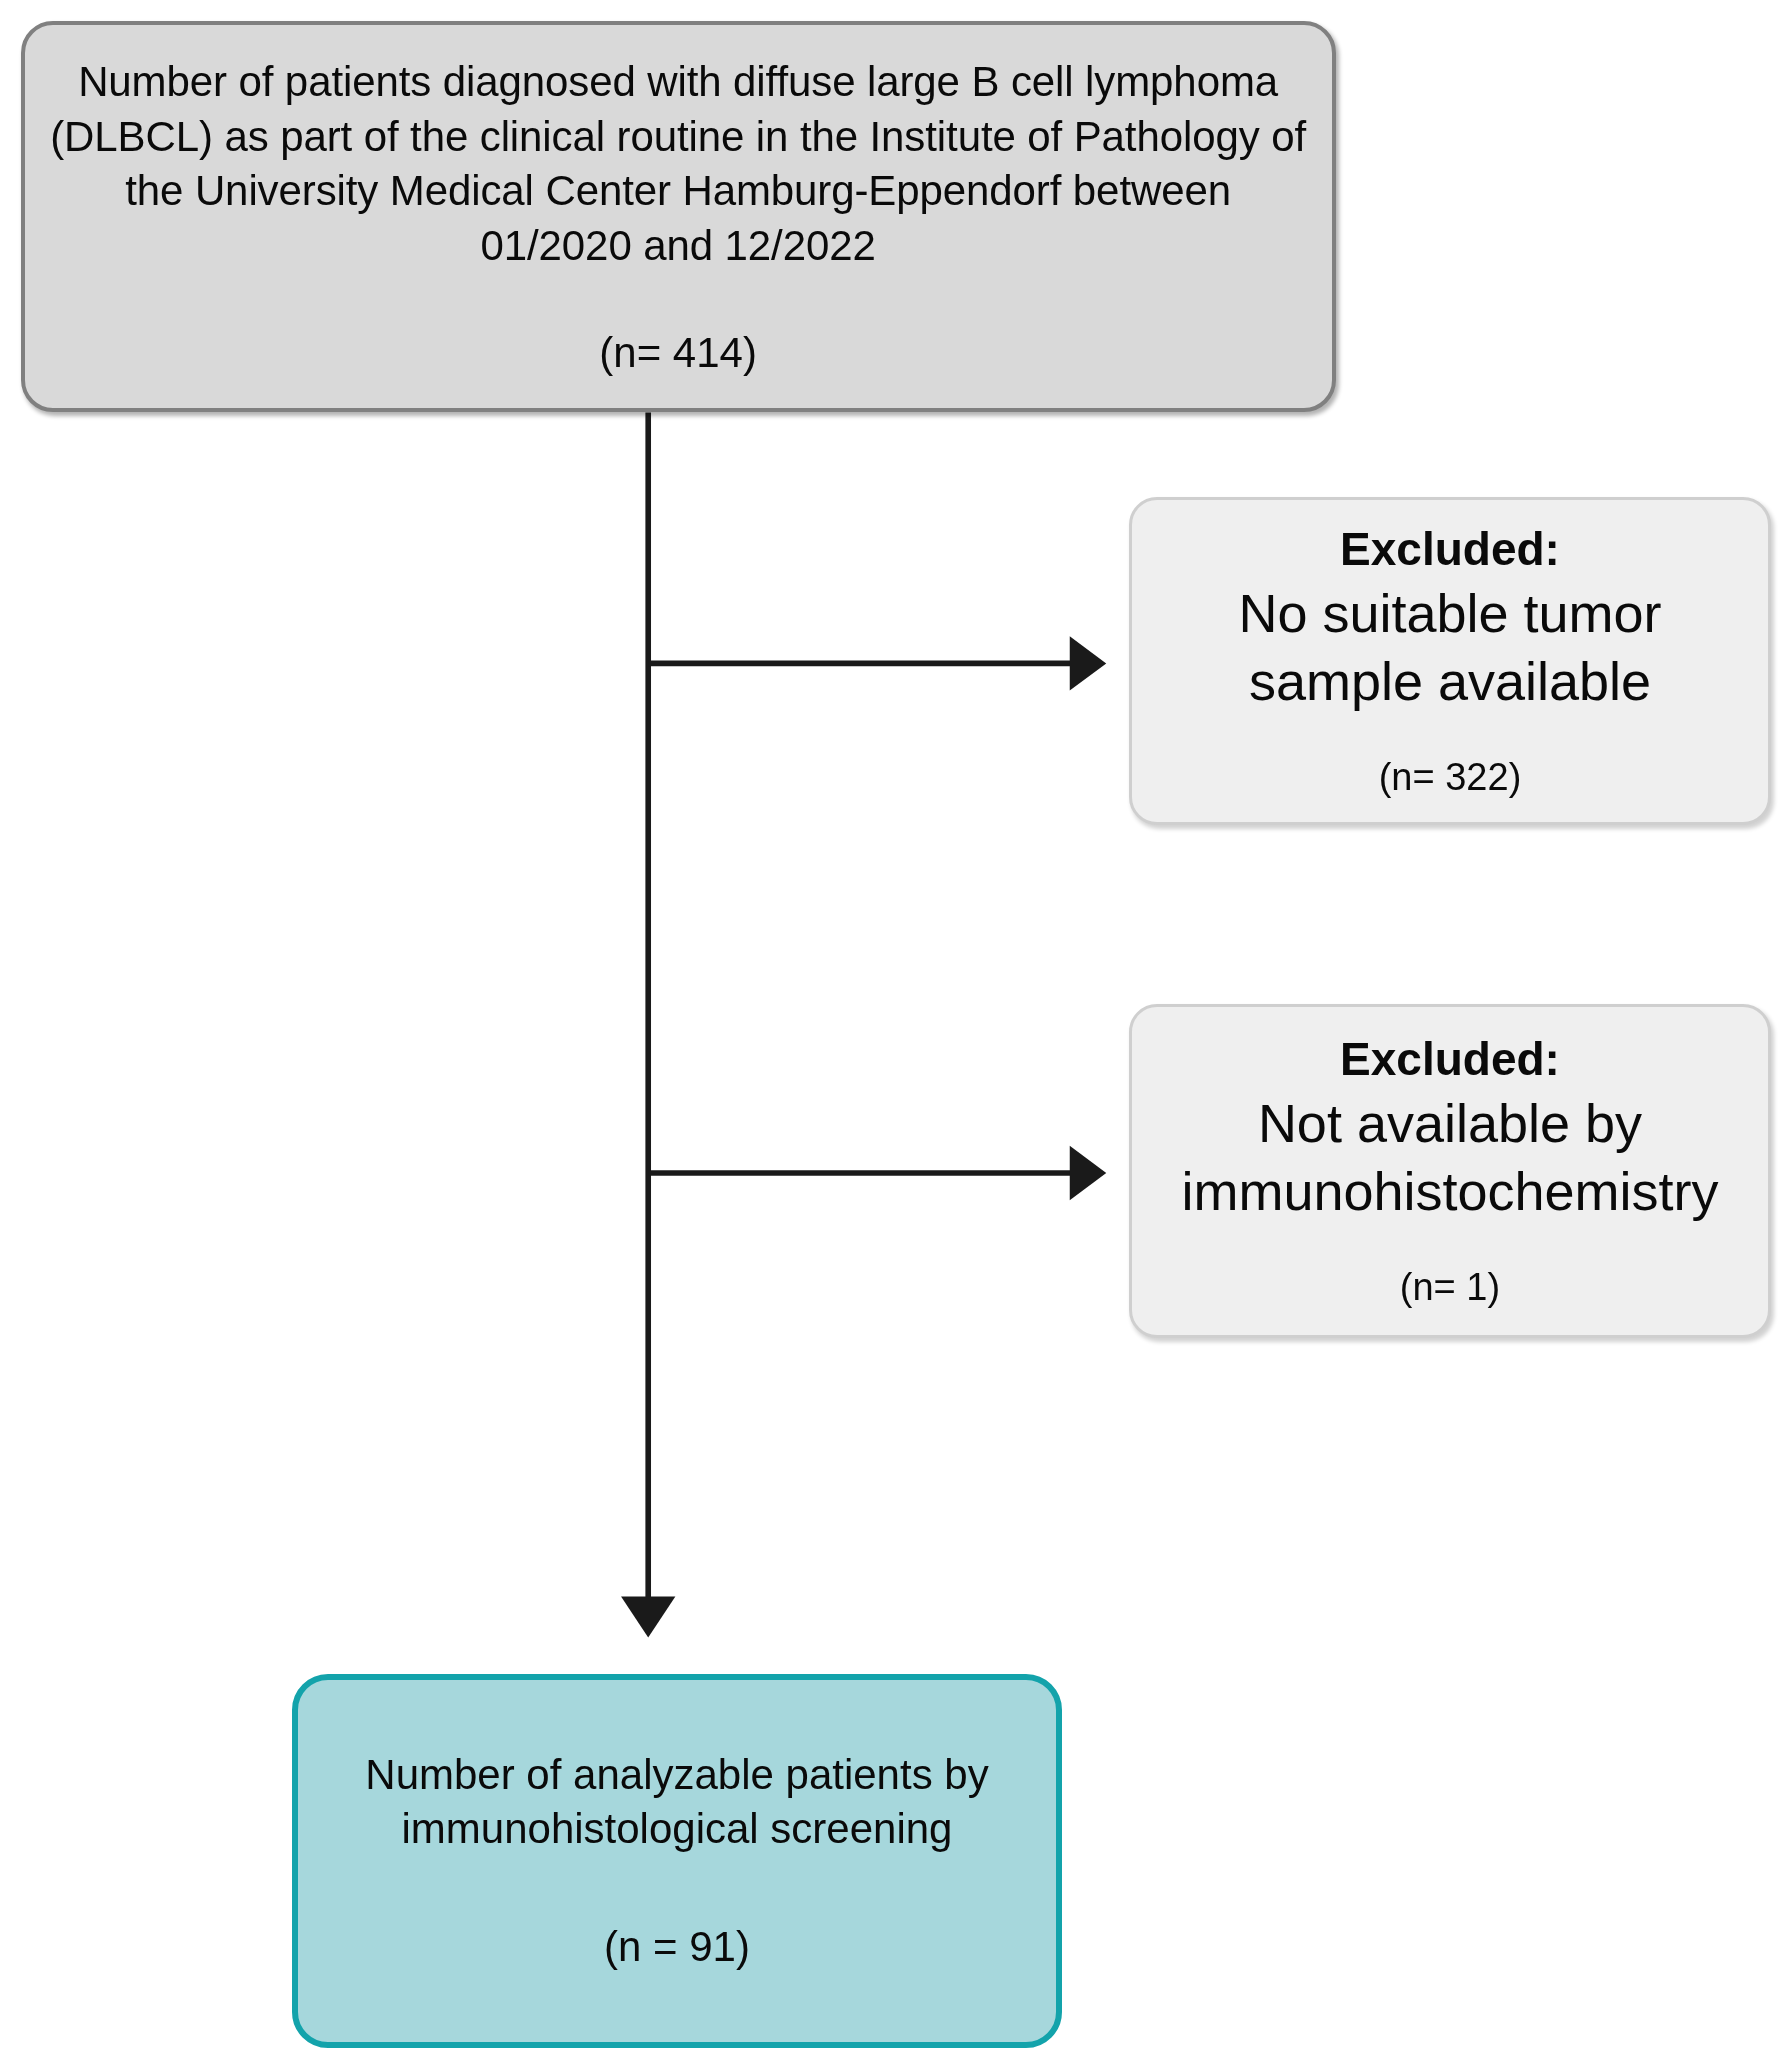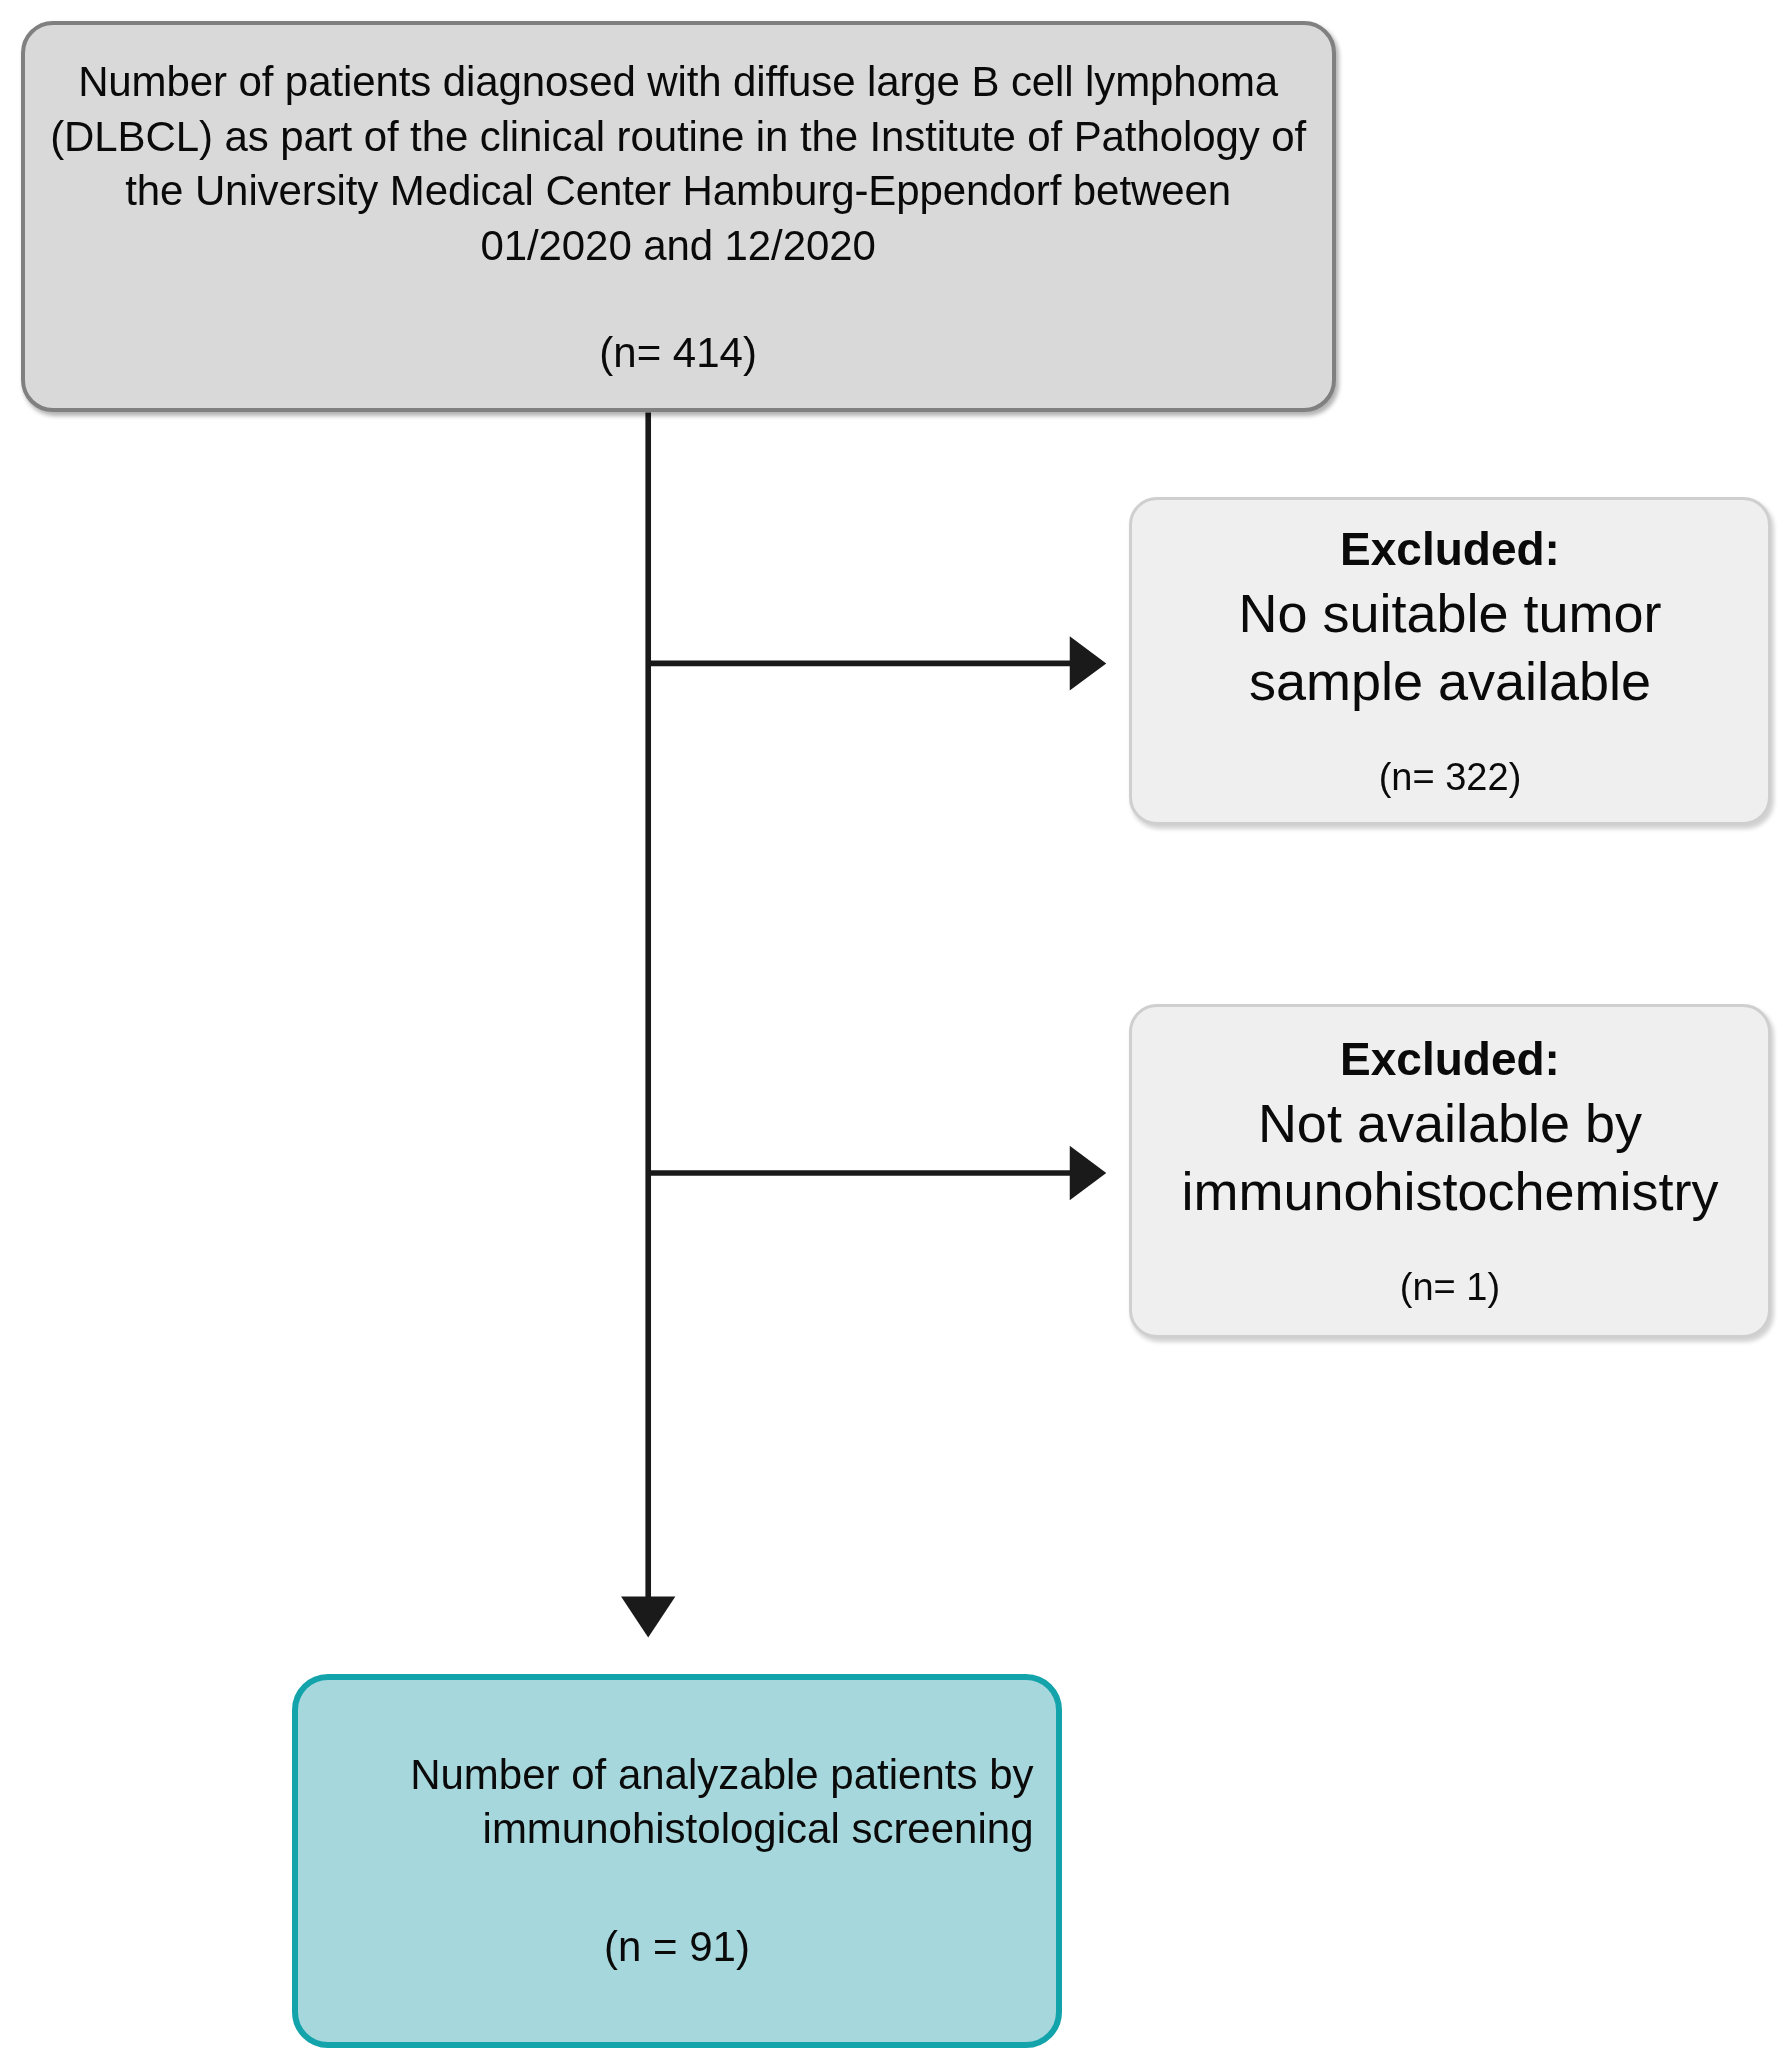--- a/index.html
+++ b/index.html
@@ -87,21 +87,20 @@
     width: 770px;
     height: 374px;
     background: #a6d7dc;
     border: 6.6px solid #13a3ab;
     border-radius: 36px;
     padding: 9.4px 22.5px;
   }
   .node-final .body-text {
     font-size: 42px;
     line-height: 1.30;
-    text-align: right;
   }
   .node-final .count-text {
     font-size: 42px;
     line-height: 1.30;
     margin-top: 63px;
   }
 
   
   .connector-layer {
     position: absolute;
@@ -126,21 +125,21 @@
     <path class="conn-line" d="M 692 708 L 1146 708" stroke-width="6"></path>
     <polygon class="conn-head" points="1142,679 1142,737 1181,708"></polygon>
 
     <path class="conn-line" d="M 692 1252 L 1146 1252" stroke-width="6"></path>
     <polygon class="conn-head" points="1142,1223 1142,1281 1181,1252"></polygon>
 
     <polygon class="conn-head" points="663,1704 721,1704 692,1748"></polygon>
   </svg>
 
   <div class="node node-source">
-    <div class="body-text">Number of patients diagnosed with diffuse large B cell lymphoma (DLBCL) as part of the clinical routine in the Institute of Pathology of the University Medical Center Hamburg-Eppendorf between 01/2020 and 12/2020</div>
+    <div class="body-text">Number of patients diagnosed with diffuse large B cell lymphoma (DLBCL) as part of the clinical routine in the Institute of Pathology of the University Medical Center Hamburg-Eppendorf between 01/2020 and 12/2022</div>
     <div class="count-text">(n= 414)</div>
   </div>
 
   <div class="node node-excluded node-excluded-1">
     <div class="head-text">Excluded:</div>
     <div class="body-text">No suitable tumor sample available</div>
     <div class="count-text">(n= 322)</div>
   </div>
 
   <div class="node node-excluded node-excluded-2">

